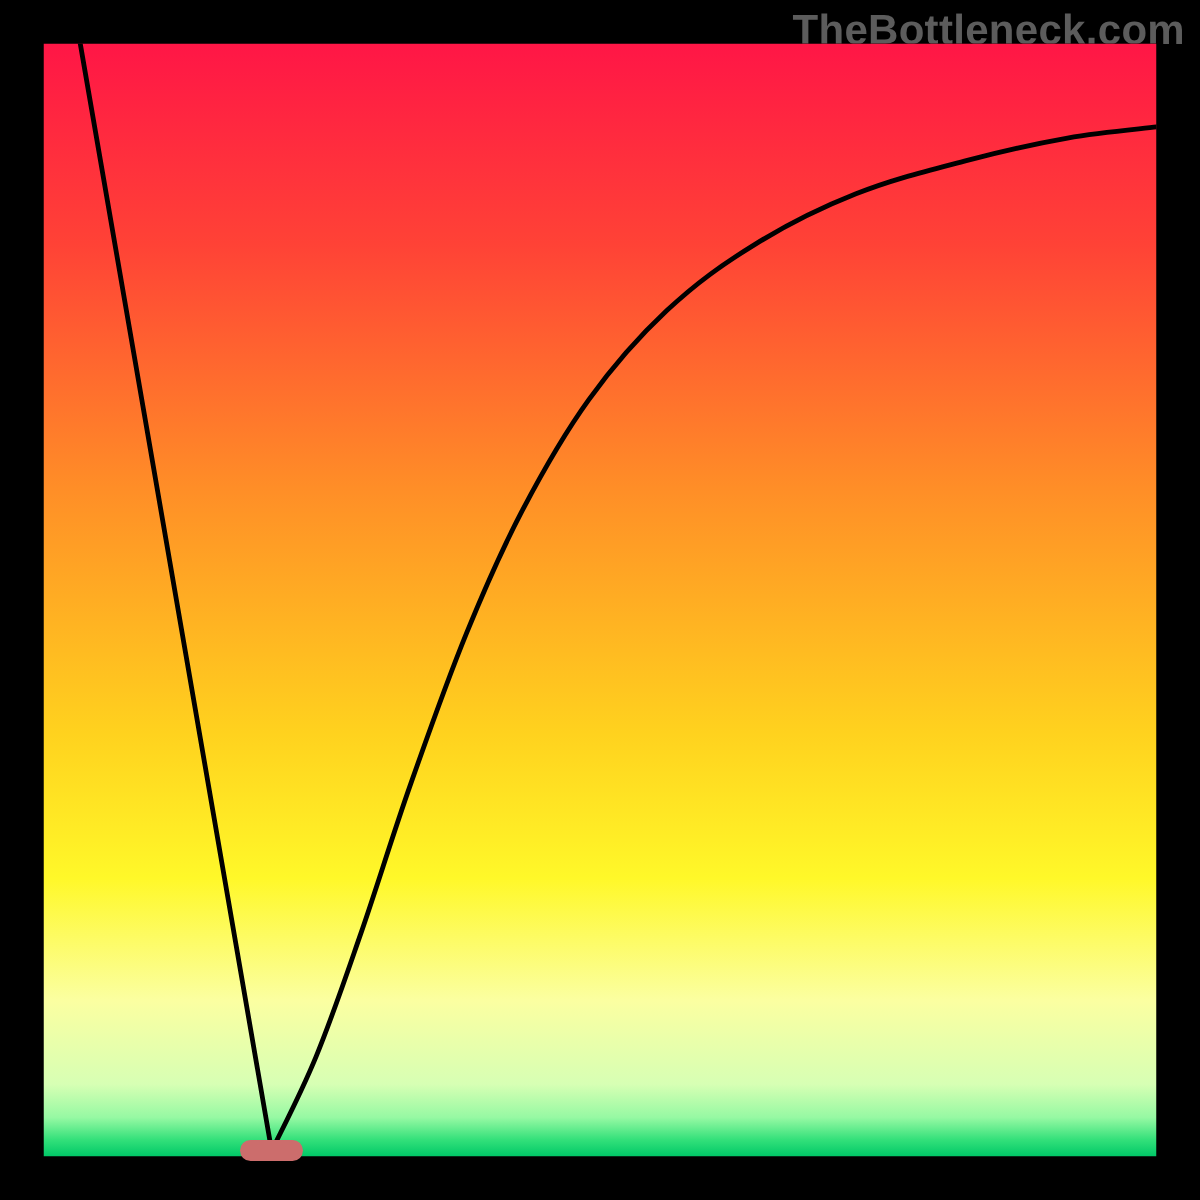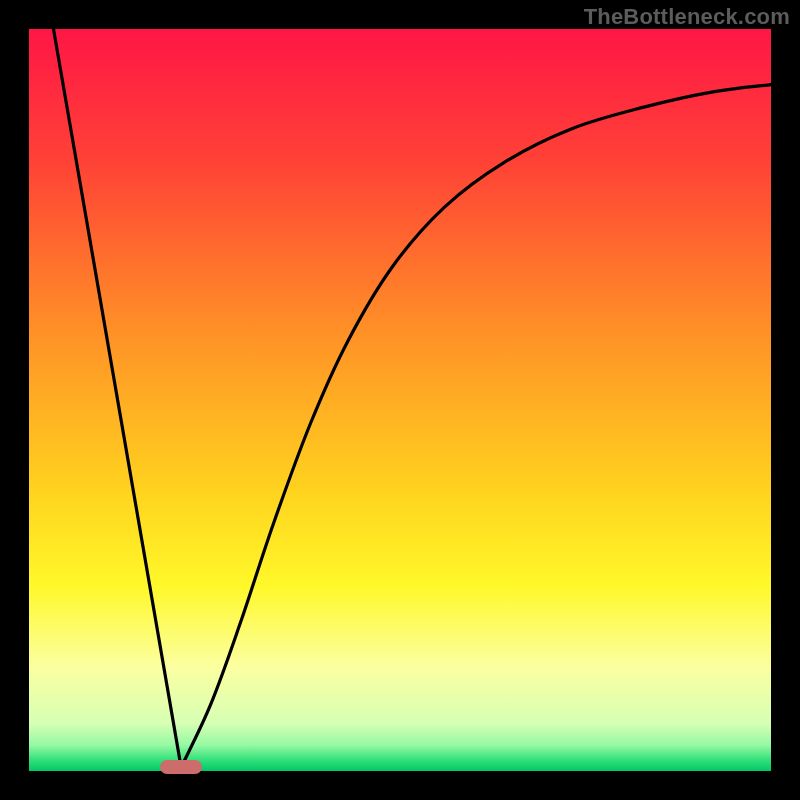--- a/index.html
+++ b/index.html
@@ -32,21 +32,21 @@
     height: 14px;
     border-radius: 7px;
     background: #cc6d6c;
     transform: translate(-50%, -50%);
   }
   .watermark {
     position: absolute;
     top: 4px;
     right: 10px;
     color: #5c5c5c;
-    font-size: 22px;
+    font-size: 28px;
     font-weight: 600;
     letter-spacing: 0.2px;
   }
 </style>
 </head>
 <body>
 
 <div class="watermark">TheBottleneck.com</div>
 
 <div class="frame">

